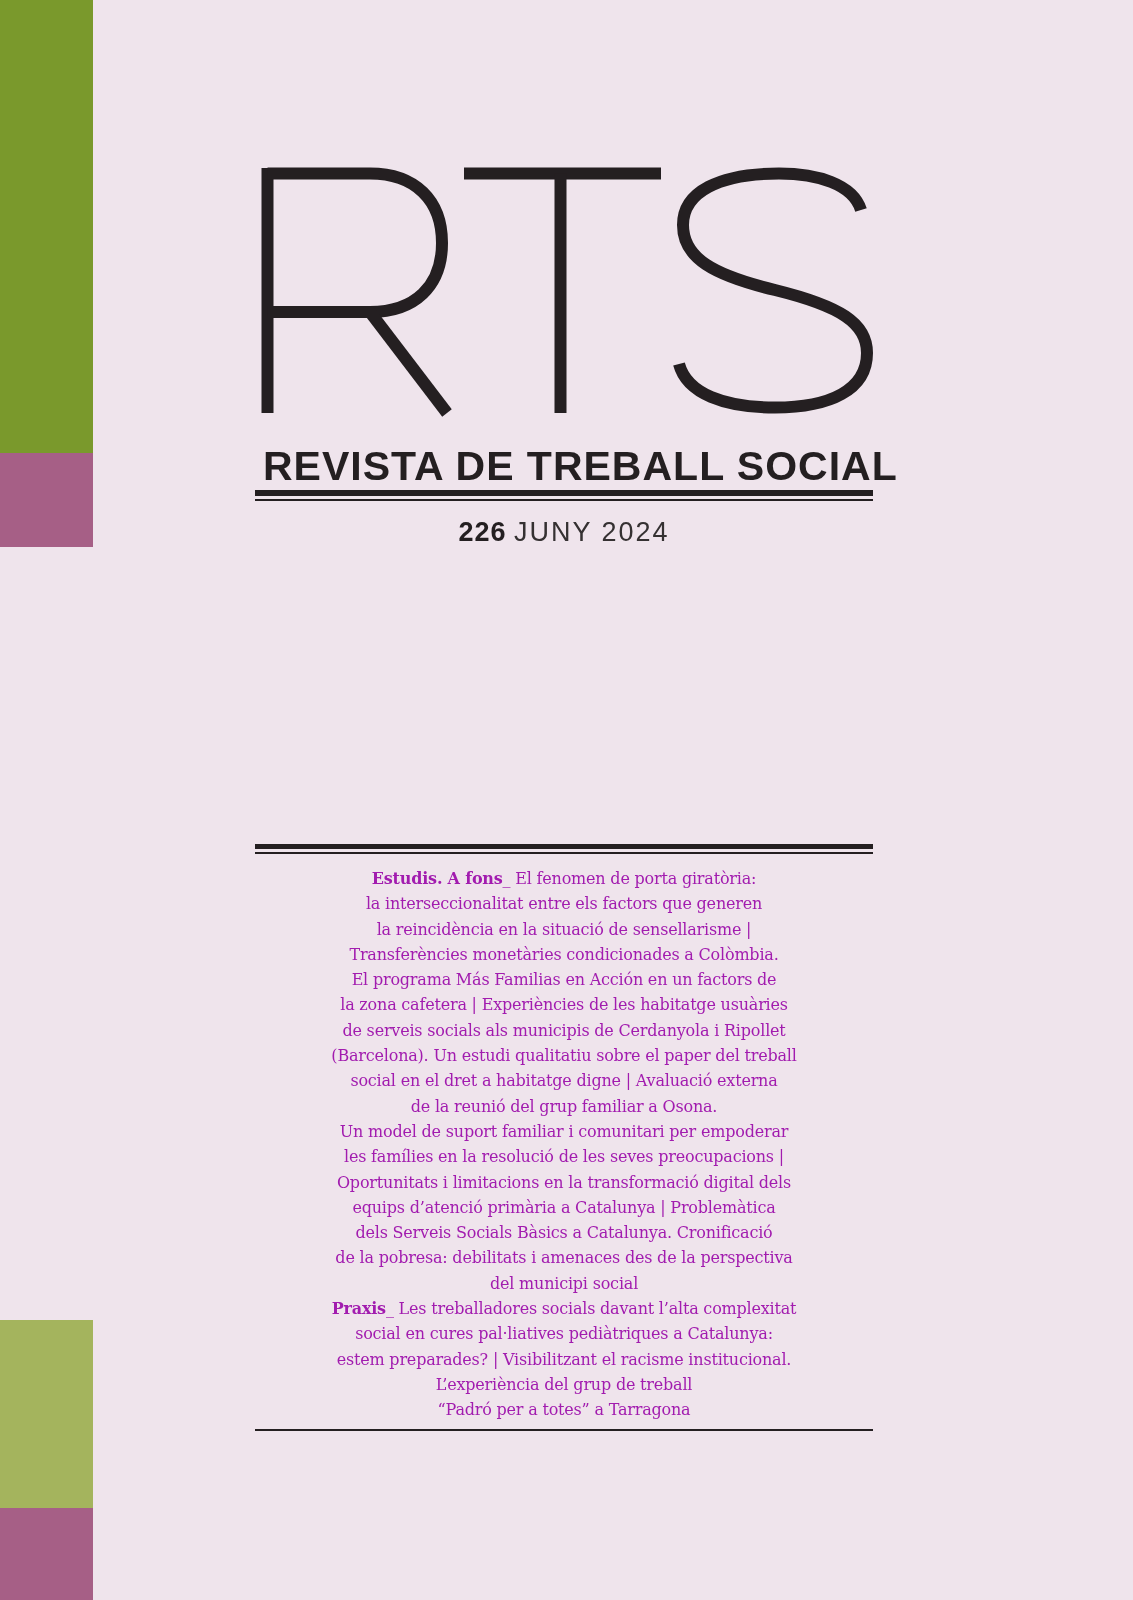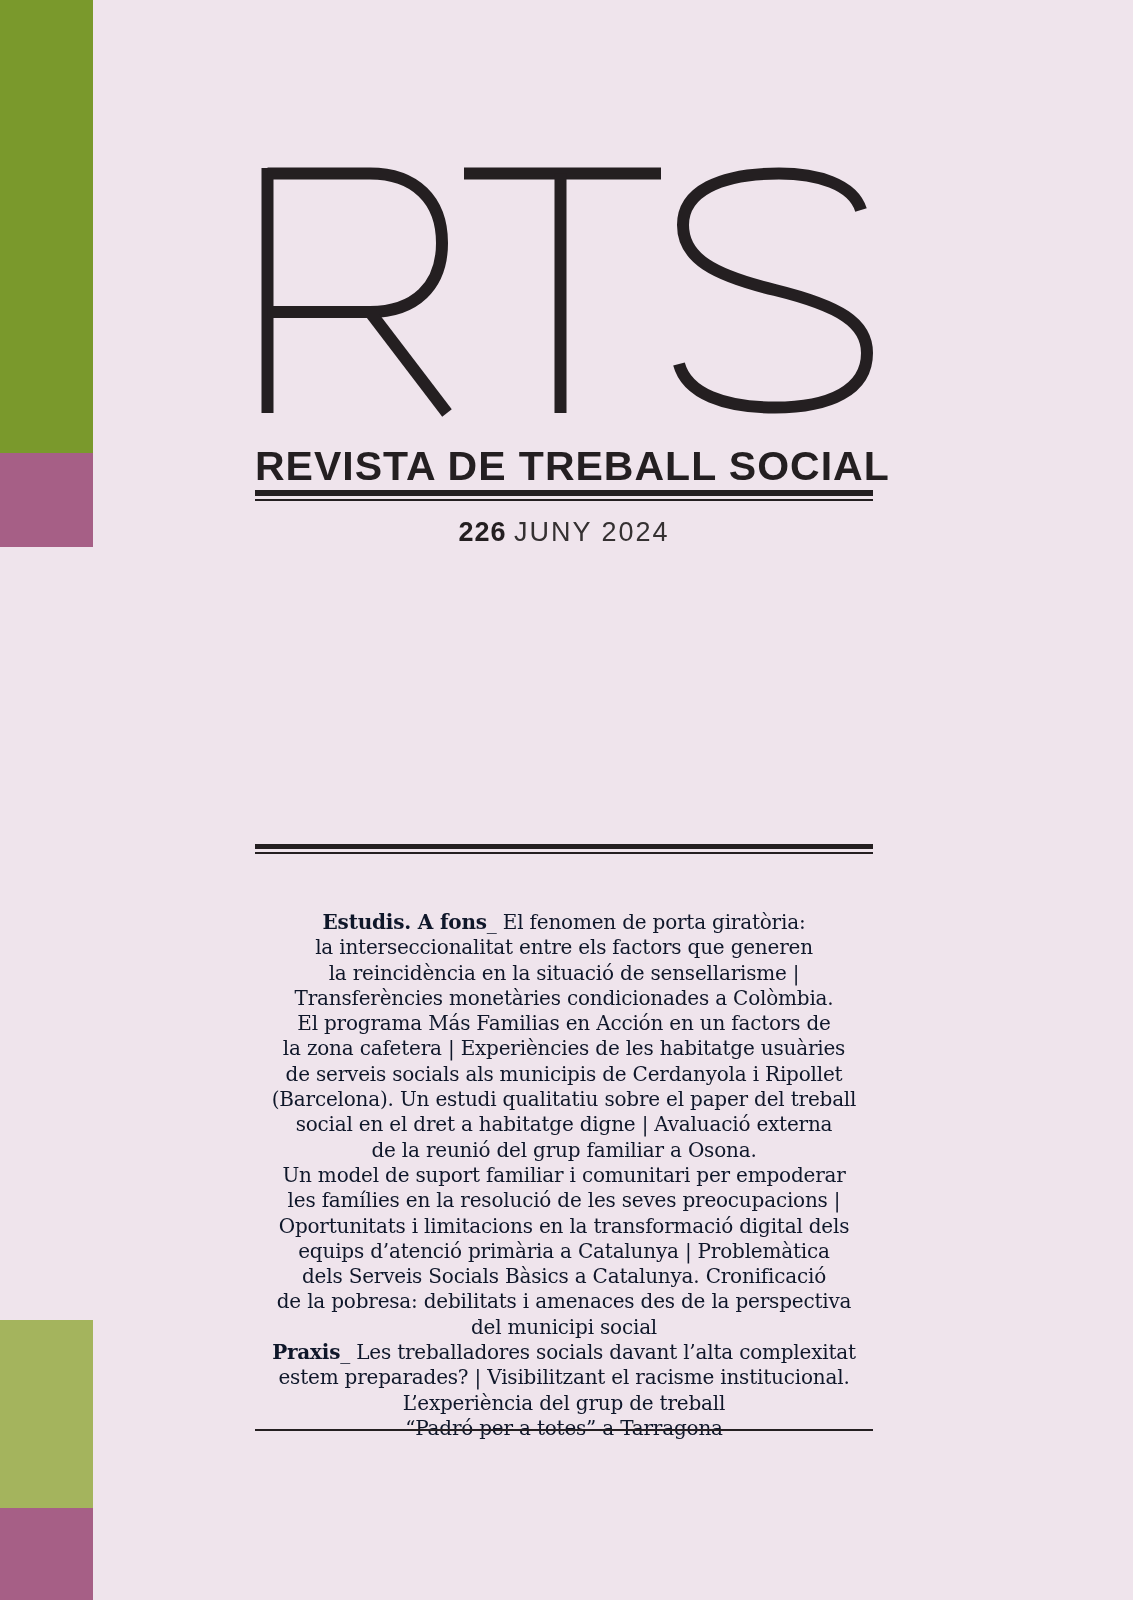--- a/index.html
+++ b/index.html
@@ -21,21 +21,21 @@
   .bar-purple-bottom{ top: 1508px; height: 92px;  background: var(--purple, #a65f86); }
 
   .column { position: absolute; left: 255px; top: 0; width: 618px; height: 1600px; }
 
   .logo { position: absolute; left: 0; top: 168px; width: 618px; height: 245px; }
   .logo svg { display: block; overflow: visible; }
   .logo path { fill: none; stroke: var(--ink, #241f21); stroke-width: 12; }
   .sr { position: absolute; width: 1px; height: 1px; overflow: hidden; clip-path: inset(50%); }
 
   .masthead-title {
-    position: absolute; left: 0; top: 446px; width: 618px;
+    position: absolute; left: 8px; top: 446px; width: 618px;
     text-align: center; white-space: nowrap;
     font-weight: 700; font-size: 41px; line-height: 1;
     letter-spacing: 1px;
     color: var(--ink, #241f21);
   }
 
   .rule { position: absolute; left: 0; width: 618px; background: var(--ink, #241f21); }
   .rule-title-thick { top: 490px;   height: 6px; }
   .rule-title-thin  { top: 498.5px; height: 2px; }
   .rule-toc-thick   { top: 844px;   height: 5px; }
@@ -45,26 +45,26 @@
   .issue-line {
     position: absolute; left: 0; top: 519px; width: 618px;
     text-align: center; white-space: nowrap;
     font-size: 27px; line-height: 1;
     color: #353132;
   }
   .issue-number { font-weight: 700; letter-spacing: 1px; color: var(--ink, #241f21); }
   .issue-date   { font-weight: 400; letter-spacing: 2px; }
 
   .toc-text {
-    position: absolute; left: -10px; top: 910px; width: 638px;
+    position: absolute; left: -10px; top: 866px; width: 638px;
     font-family: "DejaVu Serif", serif;
-    font-size: 20px; line-height: 25.3px;
+    font-size: 16px; line-height: 25.3px;
     letter-spacing: -0.2px;
     text-align: center;
-    color: #0f172a;
+    color: #a21caf;
   }
   .toc-line strong { font-weight: 700; }
 </style>
 </head>
 <body>
 
 <div class="page" style="--background: #efe4ec; --ink: #241f21; --green-top: #7a992c; --green-bottom: #a4b45d; --purple: #a65f86;">
 
   <div class="bar bar-green-top"></div>
   <div class="bar bar-purple-top"></div>
@@ -110,20 +110,21 @@
         <div class="toc-line">social en el dret a habitatge digne | Avaluació externa</div>
         <div class="toc-line">de la reunió del grup familiar a Osona.</div>
         <div class="toc-line">Un model de suport familiar i comunitari per empoderar</div>
         <div class="toc-line">les famílies en la resolució de les seves preocupacions |</div>
         <div class="toc-line">Oportunitats i limitacions en la transformació digital dels</div>
         <div class="toc-line">equips d’atenció primària a Catalunya | Problemàtica</div>
         <div class="toc-line">dels Serveis Socials Bàsics a Catalunya. Cronificació</div>
         <div class="toc-line">de la pobresa: debilitats i amenaces des de la perspectiva</div>
         <div class="toc-line">del municipi social</div>
         <div class="toc-line"><strong>Praxis</strong>_ Les treballadores socials davant l’alta complexitat</div>
+        <div class="toc-line">social en cures pal·liatives pediàtriques a Catalunya:</div>
         <div class="toc-line">estem preparades? | Visibilitzant el racisme institucional.</div>
         <div class="toc-line">L’experiència del grup de treball</div>
         <div class="toc-line">“Padró per a totes” a Tarragona</div>
       </div>
 
     <div class="rule rule-toc-bottom"></div>
 
   </div>
 </div>
 

